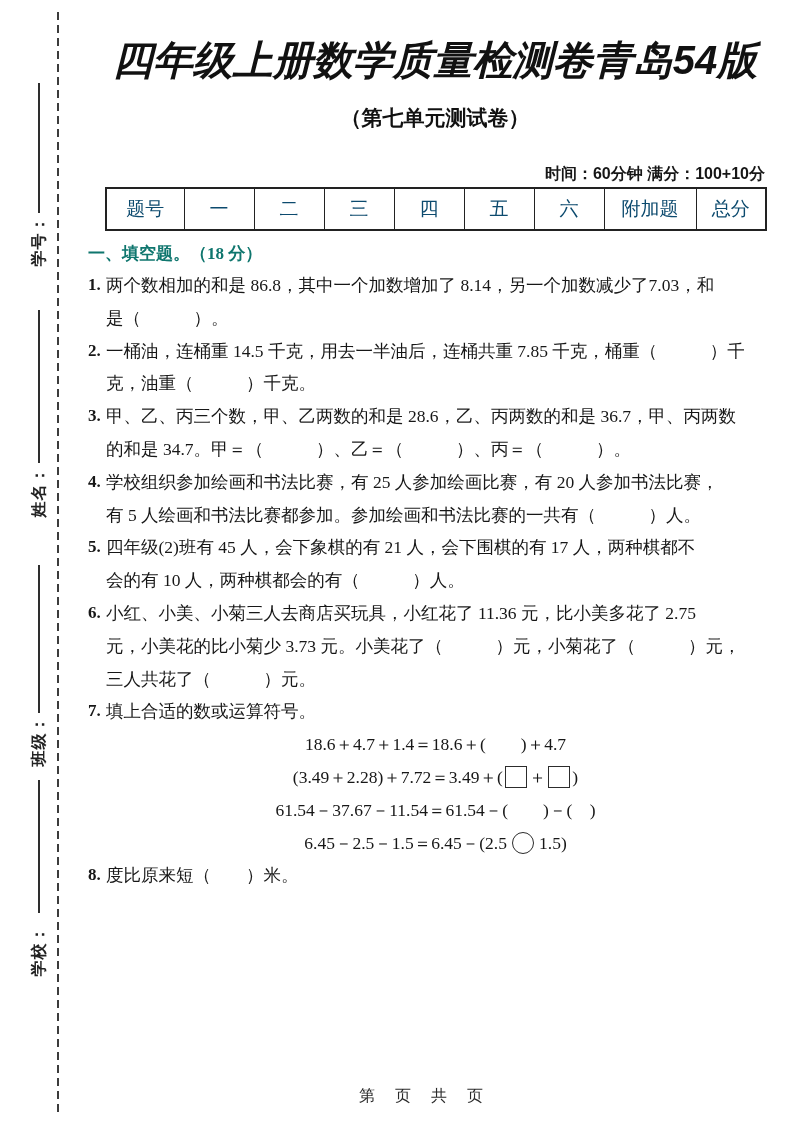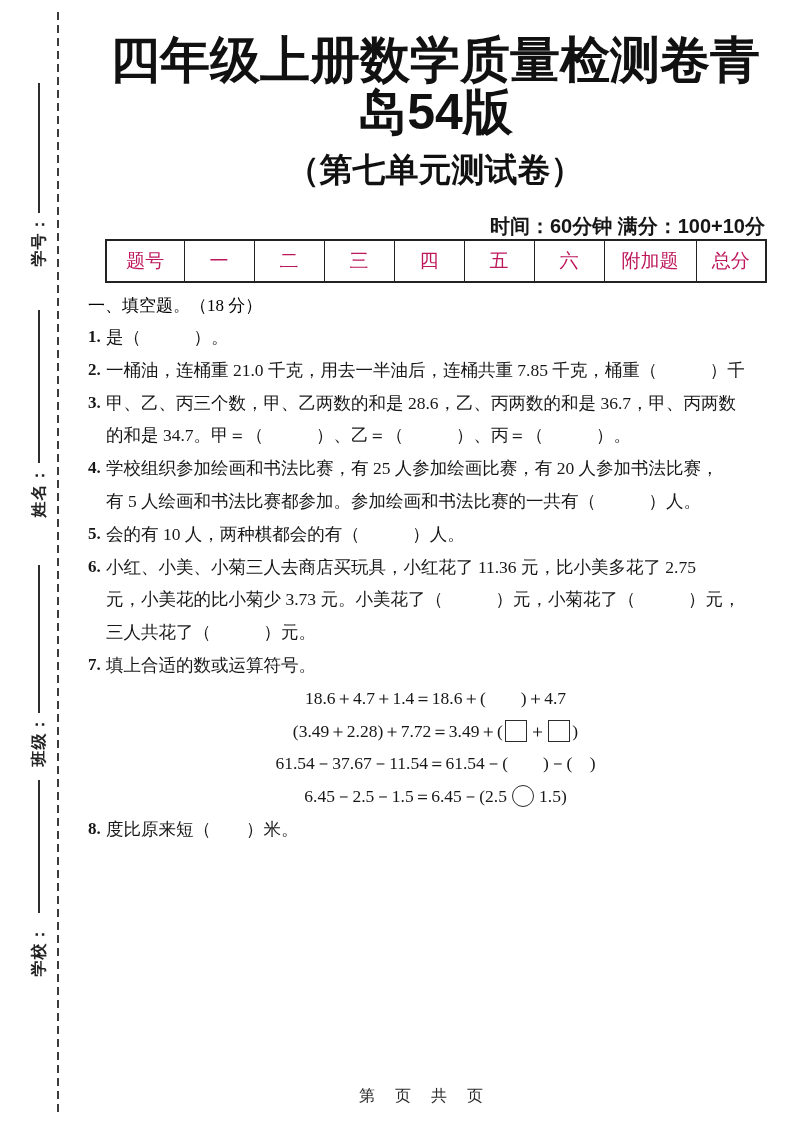--- a/index.html
+++ b/index.html
@@ -22,42 +22,42 @@
   .side-label {
     position:absolute; left:39px; white-space:nowrap;
     transform:translate(-50%,-50%) rotate(-90deg);
     font-size:16px; font-weight:bold; letter-spacing:1px; color:#222;
   }
   .lab1 { top:241px; } .lab2 { top:492px; } .lab3 { top:741px; } .lab4 { top:951px; }
   
   .main { position:absolute; left:88px; top:0; width:677px; height:1122px; }
   .content { margin-left:17px; width:660px; }
   h1.title {
-    margin-top:34px; text-align:center; font-size:50px; line-height:52px;
+    margin-top:34px; text-align:center; font-size:40px; line-height:52px;
     font-weight:700; font-family:"Liberation Sans","DejaVu Sans",sans-serif;
-    letter-spacing:0; color:#111;
+    letter-spacing:0; color:#111;font-style:italic;
   }
   h2.subtitle {
-    margin-top:10px; text-align:center; font-size:33px; line-height:44px;
+    margin-top:10px; text-align:center; font-size:21px; line-height:44px;
     font-weight:700; font-family:"Liberation Sans","DejaVu Sans",sans-serif; color:#111;
   }
   .meta {
     margin-top:24px; margin-bottom:3px; text-align:right;
-    font-size:20px; line-height:20px; font-weight:700;
+    font-size:16px; line-height:20px; font-weight:700;
     font-family:"Liberation Sans","DejaVu Sans",sans-serif; color:#161616;
   }
   
   table.score { width:660px; border-collapse:collapse; table-layout:fixed; }
   table.score td {
     border:1px solid #222; height:42px; text-align:center; vertical-align:middle;
-    font-size:19px; color:#be185d;
+    font-size:19px; color:#0c4a6e;
   }
   table.score { border:2px solid #222; }
   
-  .section-heading { margin-top:10px; font-size:17px; line-height:26px; font-weight:normal; color:#000000; }
+  .section-heading { margin-top:10px; font-size:17px; line-height:26px; font-weight:bold; color:#0f766e; }
   .questions { margin-top:2px; font-size:17.5px; line-height:32.8px; color:#171717; }
   .question { display:flex; }
   .q-num { flex:0 0 18px; font-weight:bold; font-size:17px; }
   .q-text { flex:1; }
   .eq-block { }
   .eq { white-space:nowrap;text-align:center; }
   .blank-box {
     display:inline-block; width:22px; height:22px; border:1.5px solid #2c2c2c;
     vertical-align:-5px; margin:0 2px; background:#fff;
   }
@@ -120,28 +120,30 @@
         </table>
     </div>
 
     <div class="section-heading">一、填空题。（18 分）</div>
 
     <div class="questions">
 
       <div class="question">
         <span class="q-num">1.</span>
         <div class="q-text">
+          <div>两个数相加的和是 86.8，其中一个加数增加了 8.14，另一个加数减少了7.03，和</div>
           <div>是（　　　）。</div>
         </div>
       </div>
 
       <div class="question">
         <span class="q-num">2.</span>
         <div class="q-text">
-          <div>一桶油，连桶重 21.0 千克，用去一半油后，连桶共重 7.85 千克，桶重（　　　）千</div>
+          <div>一桶油，连桶重 14.5 千克，用去一半油后，连桶共重 7.85 千克，桶重（　　　）千</div>
+          <div>克，油重（　　　）千克。</div>
         </div>
       </div>
 
       <div class="question">
         <span class="q-num">3.</span>
         <div class="q-text">
           <div>甲、乙、丙三个数，甲、乙两数的和是 28.6，乙、丙两数的和是 36.7，甲、丙两数</div>
           <div>的和是 34.7。甲＝（　　　）、乙＝（　　　）、丙＝（　　　）。</div>
         </div>
       </div>
@@ -150,20 +152,21 @@
         <span class="q-num">4.</span>
         <div class="q-text">
           <div>学校组织参加绘画和书法比赛，有 25 人参加绘画比赛，有 20 人参加书法比赛，</div>
           <div>有 5 人绘画和书法比赛都参加。参加绘画和书法比赛的一共有（　　　）人。</div>
         </div>
       </div>
 
       <div class="question">
         <span class="q-num">5.</span>
         <div class="q-text">
+          <div>四年级(2)班有 45 人，会下象棋的有 21 人，会下围棋的有 17 人，两种棋都不</div>
           <div>会的有 10 人，两种棋都会的有（　　　）人。</div>
         </div>
       </div>
 
       <div class="question">
         <span class="q-num">6.</span>
         <div class="q-text">
           <div>小红、小美、小菊三人去商店买玩具，小红花了 11.36 元，比小美多花了 2.75</div>
           <div>元，小美花的比小菊少 3.73 元。小美花了（　　　）元，小菊花了（　　　）元，</div>
           <div>三人共花了（　　　）元。</div>

